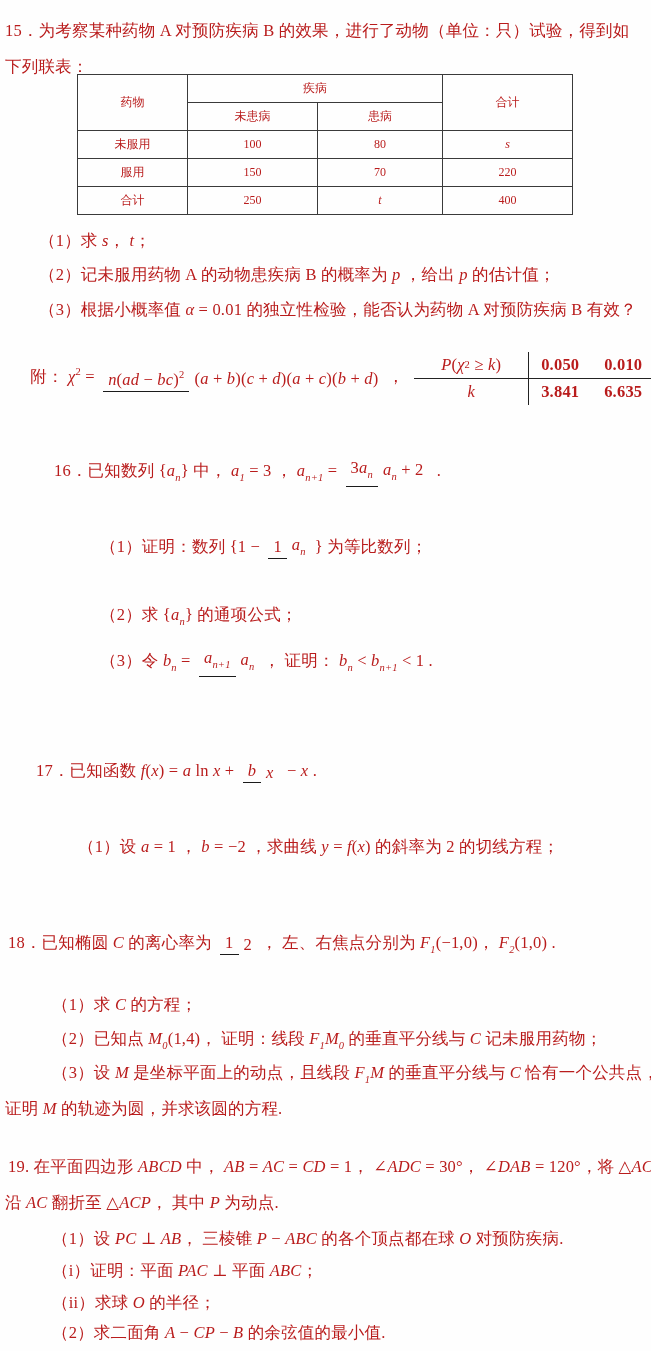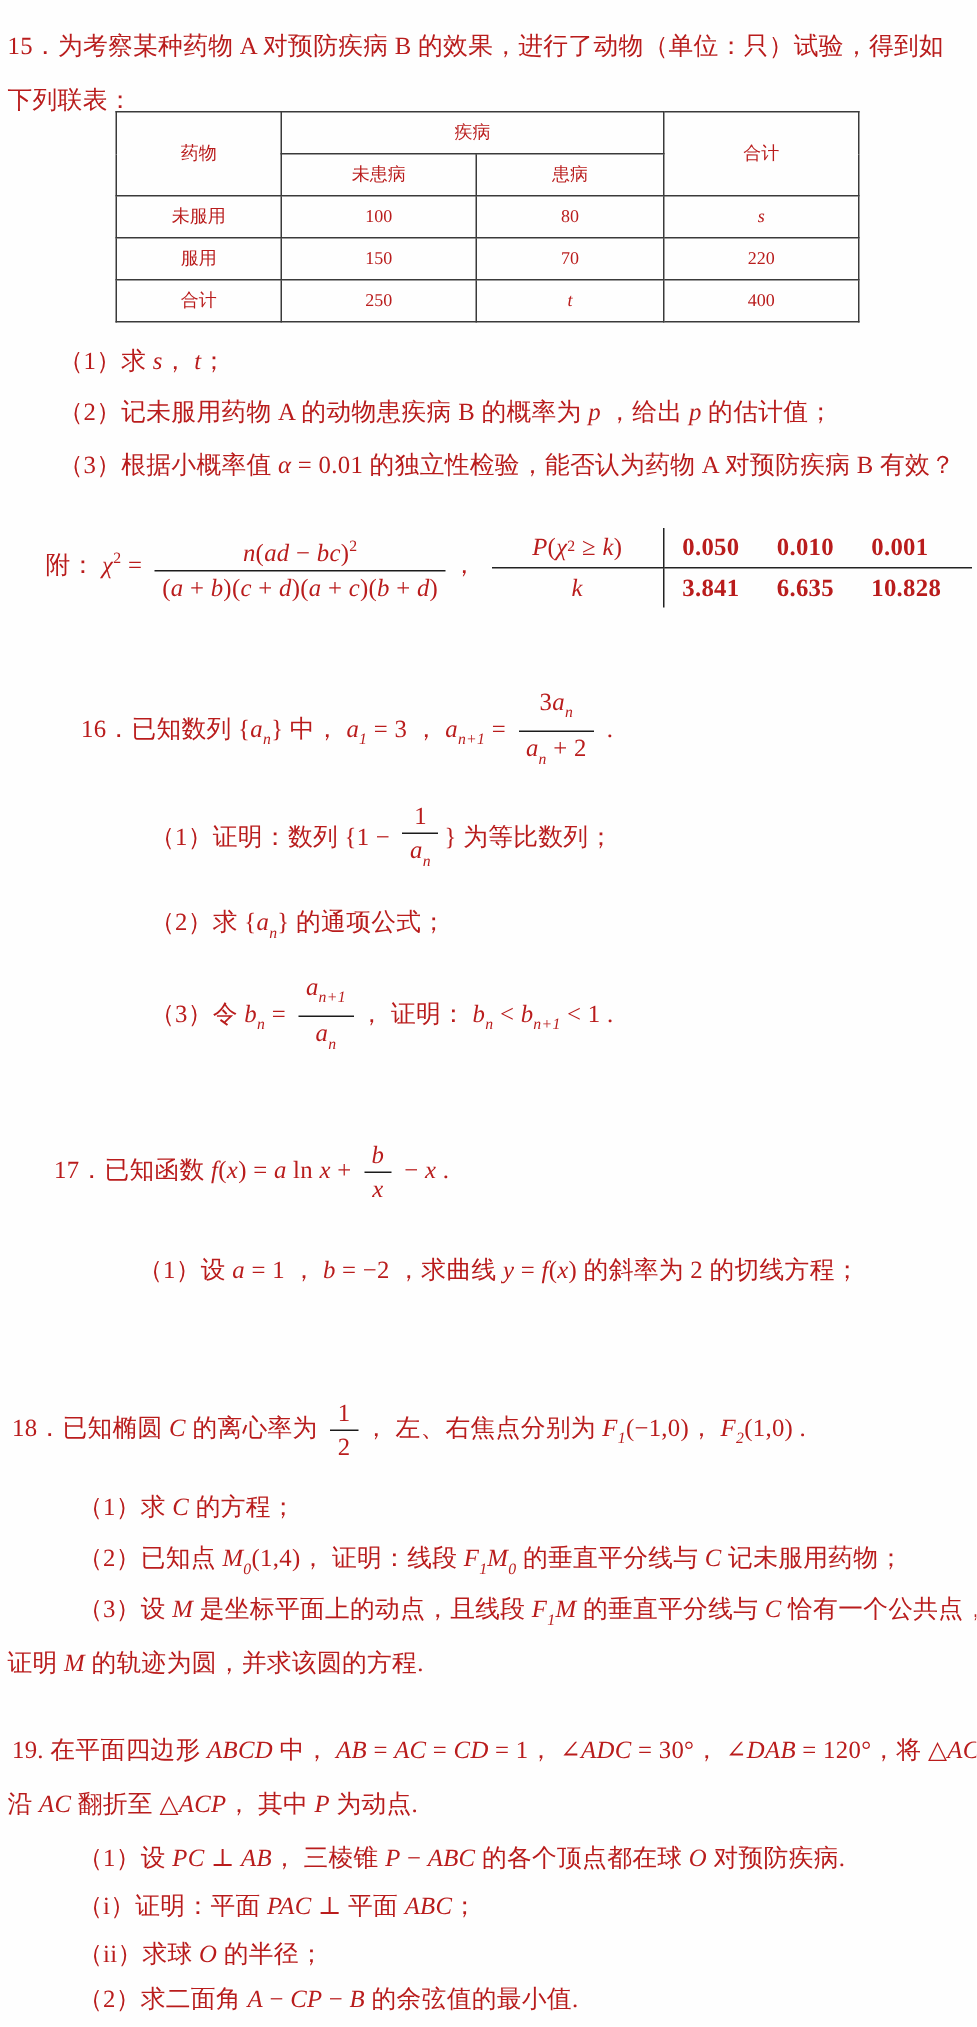--- a/index.html
+++ b/index.html
@@ -3,21 +3,21 @@
 <meta charset="utf-8">
 <style>
   html,body{margin:0;padding:0;background:#fff;}
   .page{position:relative;width:651px;height:1351px;background:#fefefe;
         font-family:"Liberation Serif","DejaVu Serif",serif;color:#b91c1c;overflow:hidden;}
   .line{position:absolute;white-space:pre;font-size:16.5px;line-height:22px;letter-spacing:0.2px;}
   .rg{font-style:normal;}
   .it{font-style:italic;font-family:"Liberation Serif",serif;}
   .sub{font-size:10.5px;font-style:italic;vertical-align:-5px;}
   .sup{font-size:10.5px;vertical-align:7px;}
-  .frac{display:inline-flex;flex-direction:column;vertical-align:middle;
+  .frac{display:inline-flex;flex-direction:row;align-items:center;vertical-align:middle;
         margin:0 4px;line-height:20px;text-align:center;}
   .frac .fn{border-bottom:1.2px solid #1b1b1b;padding:0 5px 1px;}
   .frac .fd{padding:1px 5px 0;}
   .ctable{position:absolute;left:77px;top:74px;border-collapse:collapse;table-layout:fixed;
           text-align:center;font-size:12px;}
   .ctable td{border:1.2px solid #3a3a3a;height:27px;padding:0;}
   .ptable{display:inline-flex;flex-direction:column;vertical-align:middle;margin:0 4px 0 10px;}
   .prow{display:flex;align-items:stretch;}
   .pl{width:106px;display:flex;justify-content:center;align-items:center;padding:2px 4px;
       border-right:1.6px solid #222;white-space:pre;}
@@ -78,21 +78,21 @@
   <div class="line" style="left:13px;top:330px">
     <span><span class="rg">附： </span><span class="it">χ</span><span class="sup">2</span><span class="rg"> = </span><span class="frac"><span class="fn"><span class="it">n</span><span class="rg">(</span><span class="it">ad</span><span class="rg"> − </span><span class="it">bc</span><span class="rg">)</span><span class="sup">2</span></span><span class="fd"><span class="rg">(</span><span class="it">a</span><span class="rg"> + </span><span class="it">b</span><span class="rg">)(</span><span class="it">c</span><span class="rg"> + </span><span class="it">d</span><span class="rg">)(</span><span class="it">a</span><span class="rg"> + </span><span class="it">c</span><span class="rg">)(</span><span class="it">b</span><span class="rg"> + </span><span class="it">d</span><span class="rg">)</span></span></span><span class="rg">，</span></span><span class="ptable"><span class="prow r1"><span class="pl"><span class="it">P</span><span class="rg">(</span><span class="it">χ</span><span class="sup">2</span><span class="rg"> ≥ </span><span class="it">k</span><span class="rg">)</span></span><span class="pv"><span>0.050</span><span>0.010</span><span>0.001</span></span></span><span class="prow r2"><span class="pl"><span class="it">k</span></span><span class="pv"><span>3.841</span><span>6.635</span><span>10.828</span></span></span></span>
   </div>
 
   <div class="line" style="left:54px;top:458px"><span class="rg">16．已知数列 {</span><span class="it">a</span><span class="sub">n</span><span class="rg">} 中， </span><span class="it">a</span><span class="sub">1</span><span class="rg"> = 3 ， </span><span class="it">a</span><span class="sub">n+1</span><span class="rg"> = </span><span class="frac"><span class="fn"><span class="rg">3</span><span class="it">a</span><span class="sub">n</span></span><span class="fd"><span class="it">a</span><span class="sub">n</span><span class="rg"> + 2</span></span></span><span class="rg"> .</span></div>
   <div class="line" style="left:100px;top:534px"><span class="rg">（1）证明：数列 {1 − </span><span class="frac"><span class="fn"><span class="rg">1</span></span><span class="fd"><span class="it">a</span><span class="sub">n</span></span></span><span class="rg">} 为等比数列；</span></div>
   <div class="line" style="left:100px;top:604px"><span class="rg">（2）求 {</span><span class="it">a</span><span class="sub">n</span><span class="rg">} 的通项公式；</span></div>
   <div class="line" style="left:100px;top:648px"><span class="rg">（3）令 </span><span class="it">b</span><span class="sub">n</span><span class="rg"> = </span><span class="frac"><span class="fn"><span class="it">a</span><span class="sub">n+1</span></span><span class="fd"><span class="it">a</span><span class="sub">n</span></span></span><span class="rg">， 证明： </span><span class="it">b</span><span class="sub">n</span><span class="rg"> &lt; </span><span class="it">b</span><span class="sub">n+1</span><span class="rg"> &lt; 1 .</span></div>
 
   <div class="line" style="left:36px;top:760px"><span class="rg">17．已知函数 </span><span class="it">f</span><span class="rg">(</span><span class="it">x</span><span class="rg">) = </span><span class="it">a</span><span class="rg"> ln </span><span class="it">x</span><span class="rg"> + </span><span class="frac"><span class="fn"><span class="it">b</span></span><span class="fd"><span class="it">x</span></span></span><span class="rg"> − </span><span class="it">x</span><span class="rg"> .</span></div>
-  <div class="line" style="left:92px;top:836px"><span class="rg">（1）设 </span><span class="it">a</span><span class="rg"> = 1 ， </span><span class="it">b</span><span class="rg"> = −2 ，求曲线 </span><span class="it">y</span><span class="rg"> = </span><span class="it">f</span><span class="rg">(</span><span class="it">x</span><span class="rg">) 的斜率为 2 的切线方程；</span></div>
+  <div class="line" style="left:78px;top:836px"><span class="rg">（1）设 </span><span class="it">a</span><span class="rg"> = 1 ， </span><span class="it">b</span><span class="rg"> = −2 ，求曲线 </span><span class="it">y</span><span class="rg"> = </span><span class="it">f</span><span class="rg">(</span><span class="it">x</span><span class="rg">) 的斜率为 2 的切线方程；</span></div>
 
   <div class="line" style="left:8px;top:932px"><span class="rg">18．已知椭圆 </span><span class="it">C</span><span class="rg"> 的离心率为 </span><span class="frac"><span class="fn"><span class="rg">1</span></span><span class="fd"><span class="rg">2</span></span></span><span class="rg">， 左、右焦点分别为 </span><span class="it">F</span><span class="sub">1</span><span class="rg">(−1,0)， </span><span class="it">F</span><span class="sub">2</span><span class="rg">(1,0) .</span></div>
   <div class="line" style="left:52px;top:994px"><span class="rg">（1）求 </span><span class="it">C</span><span class="rg"> 的方程；</span></div>
   <div class="line" style="left:52px;top:1028px"><span class="rg">（2）已知点 </span><span class="it">M</span><span class="sub">0</span><span class="rg">(1,4)， 证明：线段 </span><span class="it">F</span><span class="sub">1</span><span class="it">M</span><span class="sub">0</span><span class="rg"> 的垂直平分线与 </span><span class="it">C</span><span class="rg"> 记未服用药物；</span></div>
   <div class="line" style="left:52px;top:1062px"><span class="rg">（3）设 </span><span class="it">M</span><span class="rg"> 是坐标平面上的动点，且线段 </span><span class="it">F</span><span class="sub">1</span><span class="it">M</span><span class="rg"> 的垂直平分线与 </span><span class="it">C</span><span class="rg"> 恰有一个公共点，</span></div>
   <div class="line" style="left:5px;top:1098px"><span class="rg">证明 </span><span class="it">M</span><span class="rg"> 的轨迹为圆，并求该圆的方程.</span></div>
 
   <div class="line" style="left:8px;top:1156px"><span class="rg">19. 在平面四边形 </span><span class="it">ABCD</span><span class="rg"> 中， </span><span class="it">AB</span><span class="rg"> = </span><span class="it">AC</span><span class="rg"> = </span><span class="it">CD</span><span class="rg"> = 1， ∠</span><span class="it">ADC</span><span class="rg"> = 30°， ∠</span><span class="it">DAB</span><span class="rg"> = 120°，将 △</span><span class="it">ACD</span></div>
   <div class="line" style="left:5px;top:1192px"><span class="rg">沿 </span><span class="it">AC</span><span class="rg"> 翻折至 △</span><span class="it">ACP</span><span class="rg">， 其中 </span><span class="it">P</span><span class="rg"> 为动点.</span></div>
   <div class="line" style="left:52px;top:1228px"><span class="rg">（1）设 </span><span class="it">PC</span><span class="rg"> ⊥ </span><span class="it">AB</span><span class="rg">， 三棱锥 </span><span class="it">P</span><span class="rg"> − </span><span class="it">ABC</span><span class="rg"> 的各个顶点都在球 </span><span class="it">O</span><span class="rg"> 对预防疾病.</span></div>

